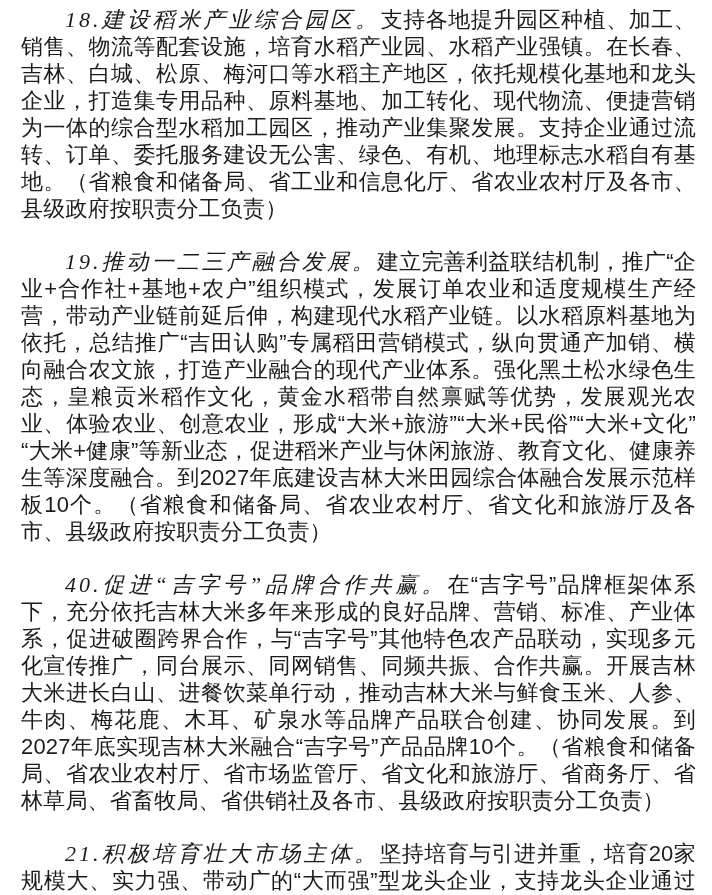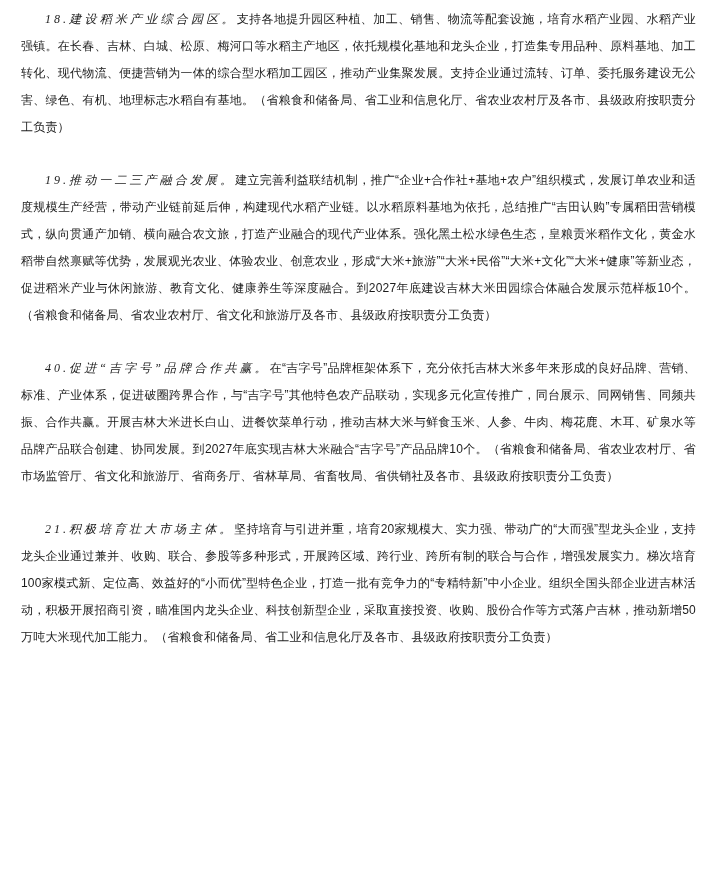--- a/index.html
+++ b/index.html
@@ -10,21 +10,21 @@
   .page {
     position: relative;
     width: 712px;
     height: 895px;
     box-sizing: border-box;
     background: #ffffff;
     color: #1b1b1b;
     padding: 6px 16px 8px 21px;
     overflow: hidden;
     font-family: "Liberation Sans", "DejaVu Sans", sans-serif;
-    font-size: 12px;
+    font-size: 22px;
     line-height: 27px;
     text-align: justify;
     text-justify: inter-ideograph;
     letter-spacing: 0.2px;
   }
   .para {
     margin: 0 0 26px 0;
     text-indent: 2em;
   }
   .para:last-child {

